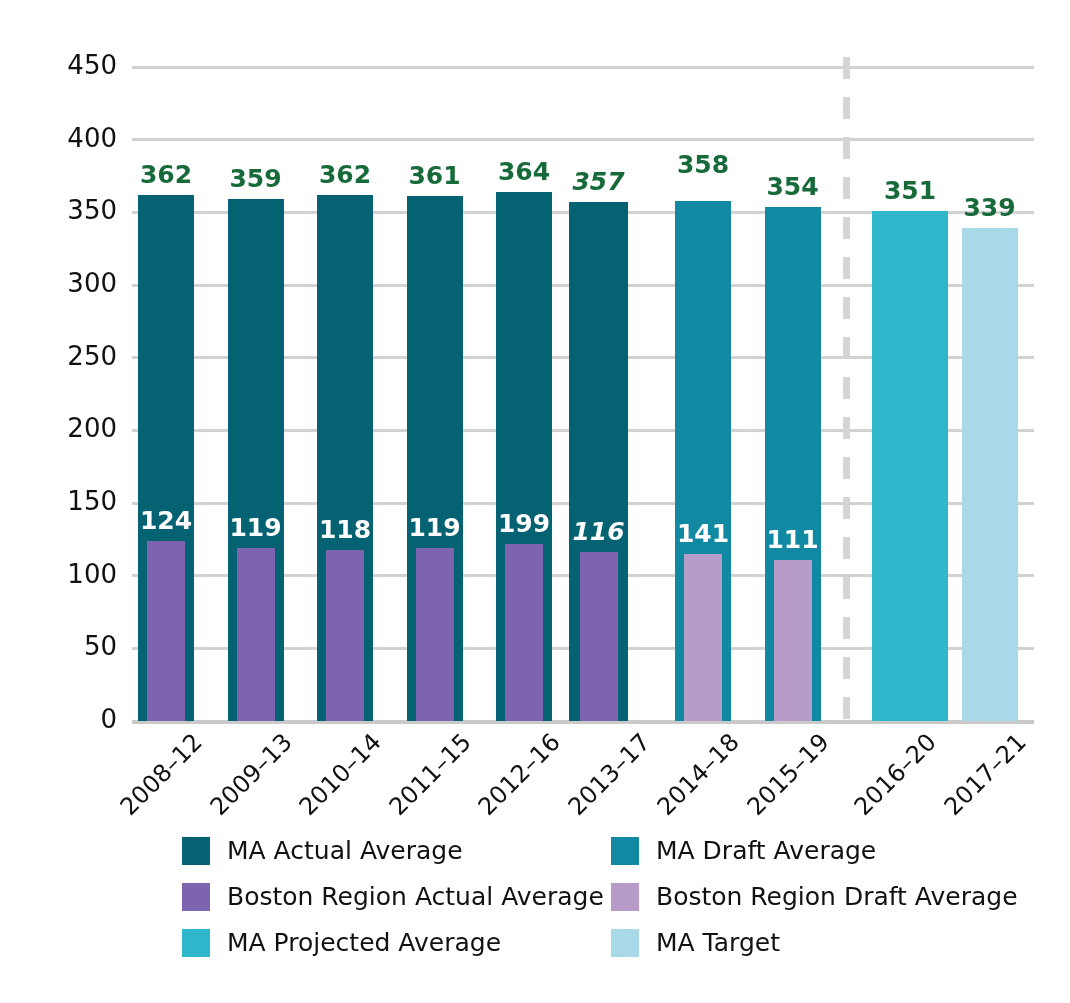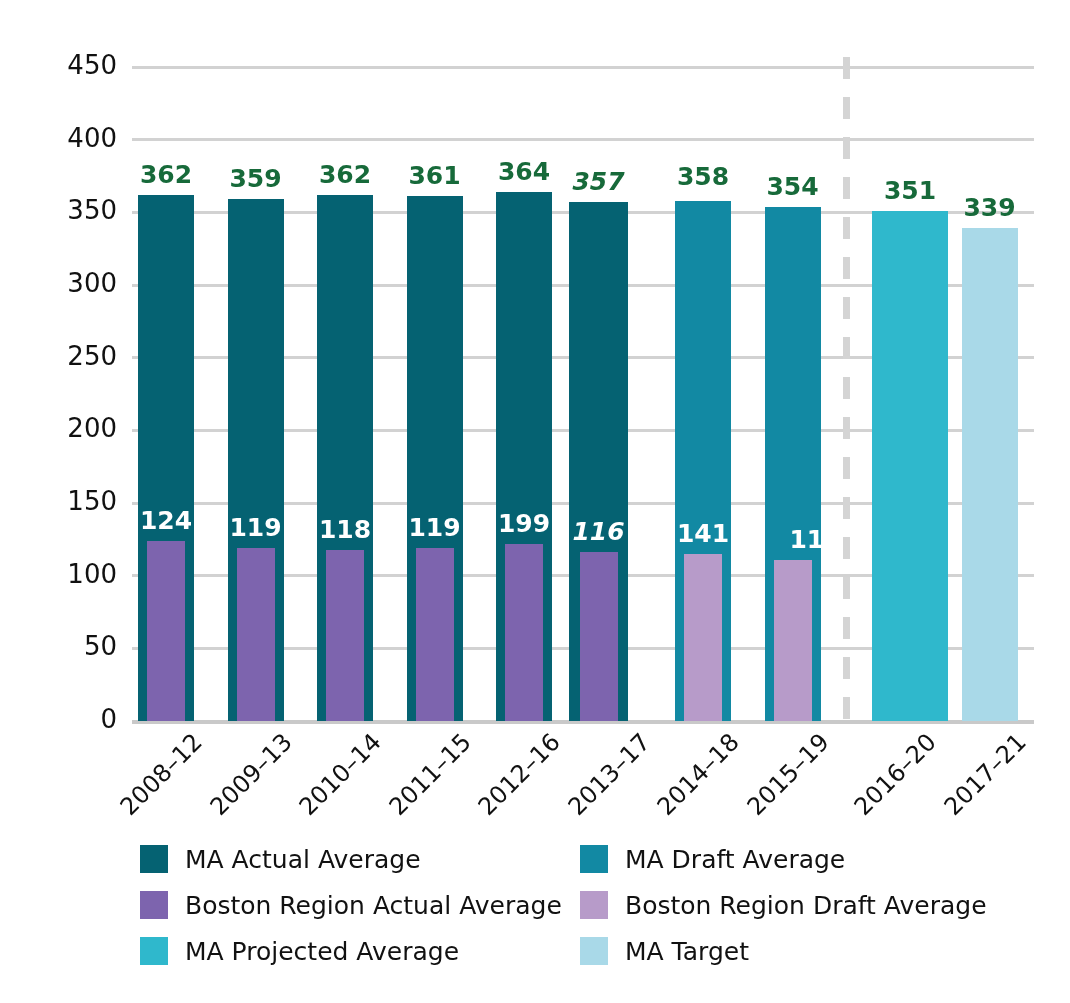--- a/index.html
+++ b/index.html
@@ -136,21 +136,22 @@
   
   .legend {
     position: absolute;
     left: 140px;
     top: 836px;
     width: 900px;
   }
   .legend-row {
     display: flex;
     height: 46px;
-    align-items: center;
+    align-items: flex-start;
+    margin-left: 42px;
   }
   .legend-item {
     display: flex;
     align-items: center;
     width: 440px;
   }
   .legend-swatch {
     width: 28px;
     height: 28px;
     flex: 0 0 28px;
@@ -240,29 +241,29 @@
         <div class="bar-label-sub" style="bottom: 183.307px;">199</div>
       </div>
       <div class="bar-group" style="left: 437px; width: 59px; height: 654px; font-style: italic;">
         <div class="bar-main" style="height: 518.84px; background: rgb(5, 98, 114);"></div>
         <div class="bar-label-top" style="bottom: 524.84px;">357</div>
         <div class="bar-sub" style="height: 168.587px; background: rgb(125, 100, 174);"></div>
         <div class="bar-label-sub" style="bottom: 174.587px; text-align: right;">116</div>
       </div>
       <div class="bar-group" style="left: 543px; width: 56px; height: 654px;">
         <div class="bar-main" style="height: 520.293px; background: rgb(18, 137, 163);"></div>
-        <div class="bar-label-top" style="bottom: 530px;">358</div>
+        <div class="bar-label-top" style="bottom: 542px;">358</div>
         <div class="bar-sub" style="height: 167.133px; background: rgb(183, 155, 201);"></div>
         <div class="bar-label-sub" style="bottom: 173.133px;">141</div>
       </div>
       <div class="bar-group" style="left: 632.5px; width: 56px; height: 654px;">
         <div class="bar-main" style="height: 514.48px; background: rgb(18, 137, 163);"></div>
         <div class="bar-label-top" style="bottom: 520.48px;">354</div>
         <div class="bar-sub" style="height: 161.32px; background: rgb(183, 155, 201);"></div>
-        <div class="bar-label-sub" style="bottom: 167.32px; margin-left: 23px;">111</div>
+        <div class="bar-label-sub" style="bottom: 167.32px;">111</div>
       </div>
       <div class="bar-group" style="left: 740px; width: 48px; height: 654px; padding-left: 28px;">
         <div class="bar-main" style="height: 510.12px; background: rgb(47, 184, 204);"></div>
         <div class="bar-label-top" style="bottom: 516.12px;">351</div>
       </div>
       <div class="bar-group" style="left: 829.5px; width: 56px; height: 684px;">
         <div class="bar-main" style="height: 492.68px; background: rgb(169, 217, 232);"></div>
         <div class="bar-label-top" style="bottom: 498.68px;">339</div>
       </div>
       <div class="divider" style="left: 711.25px;"></div>

